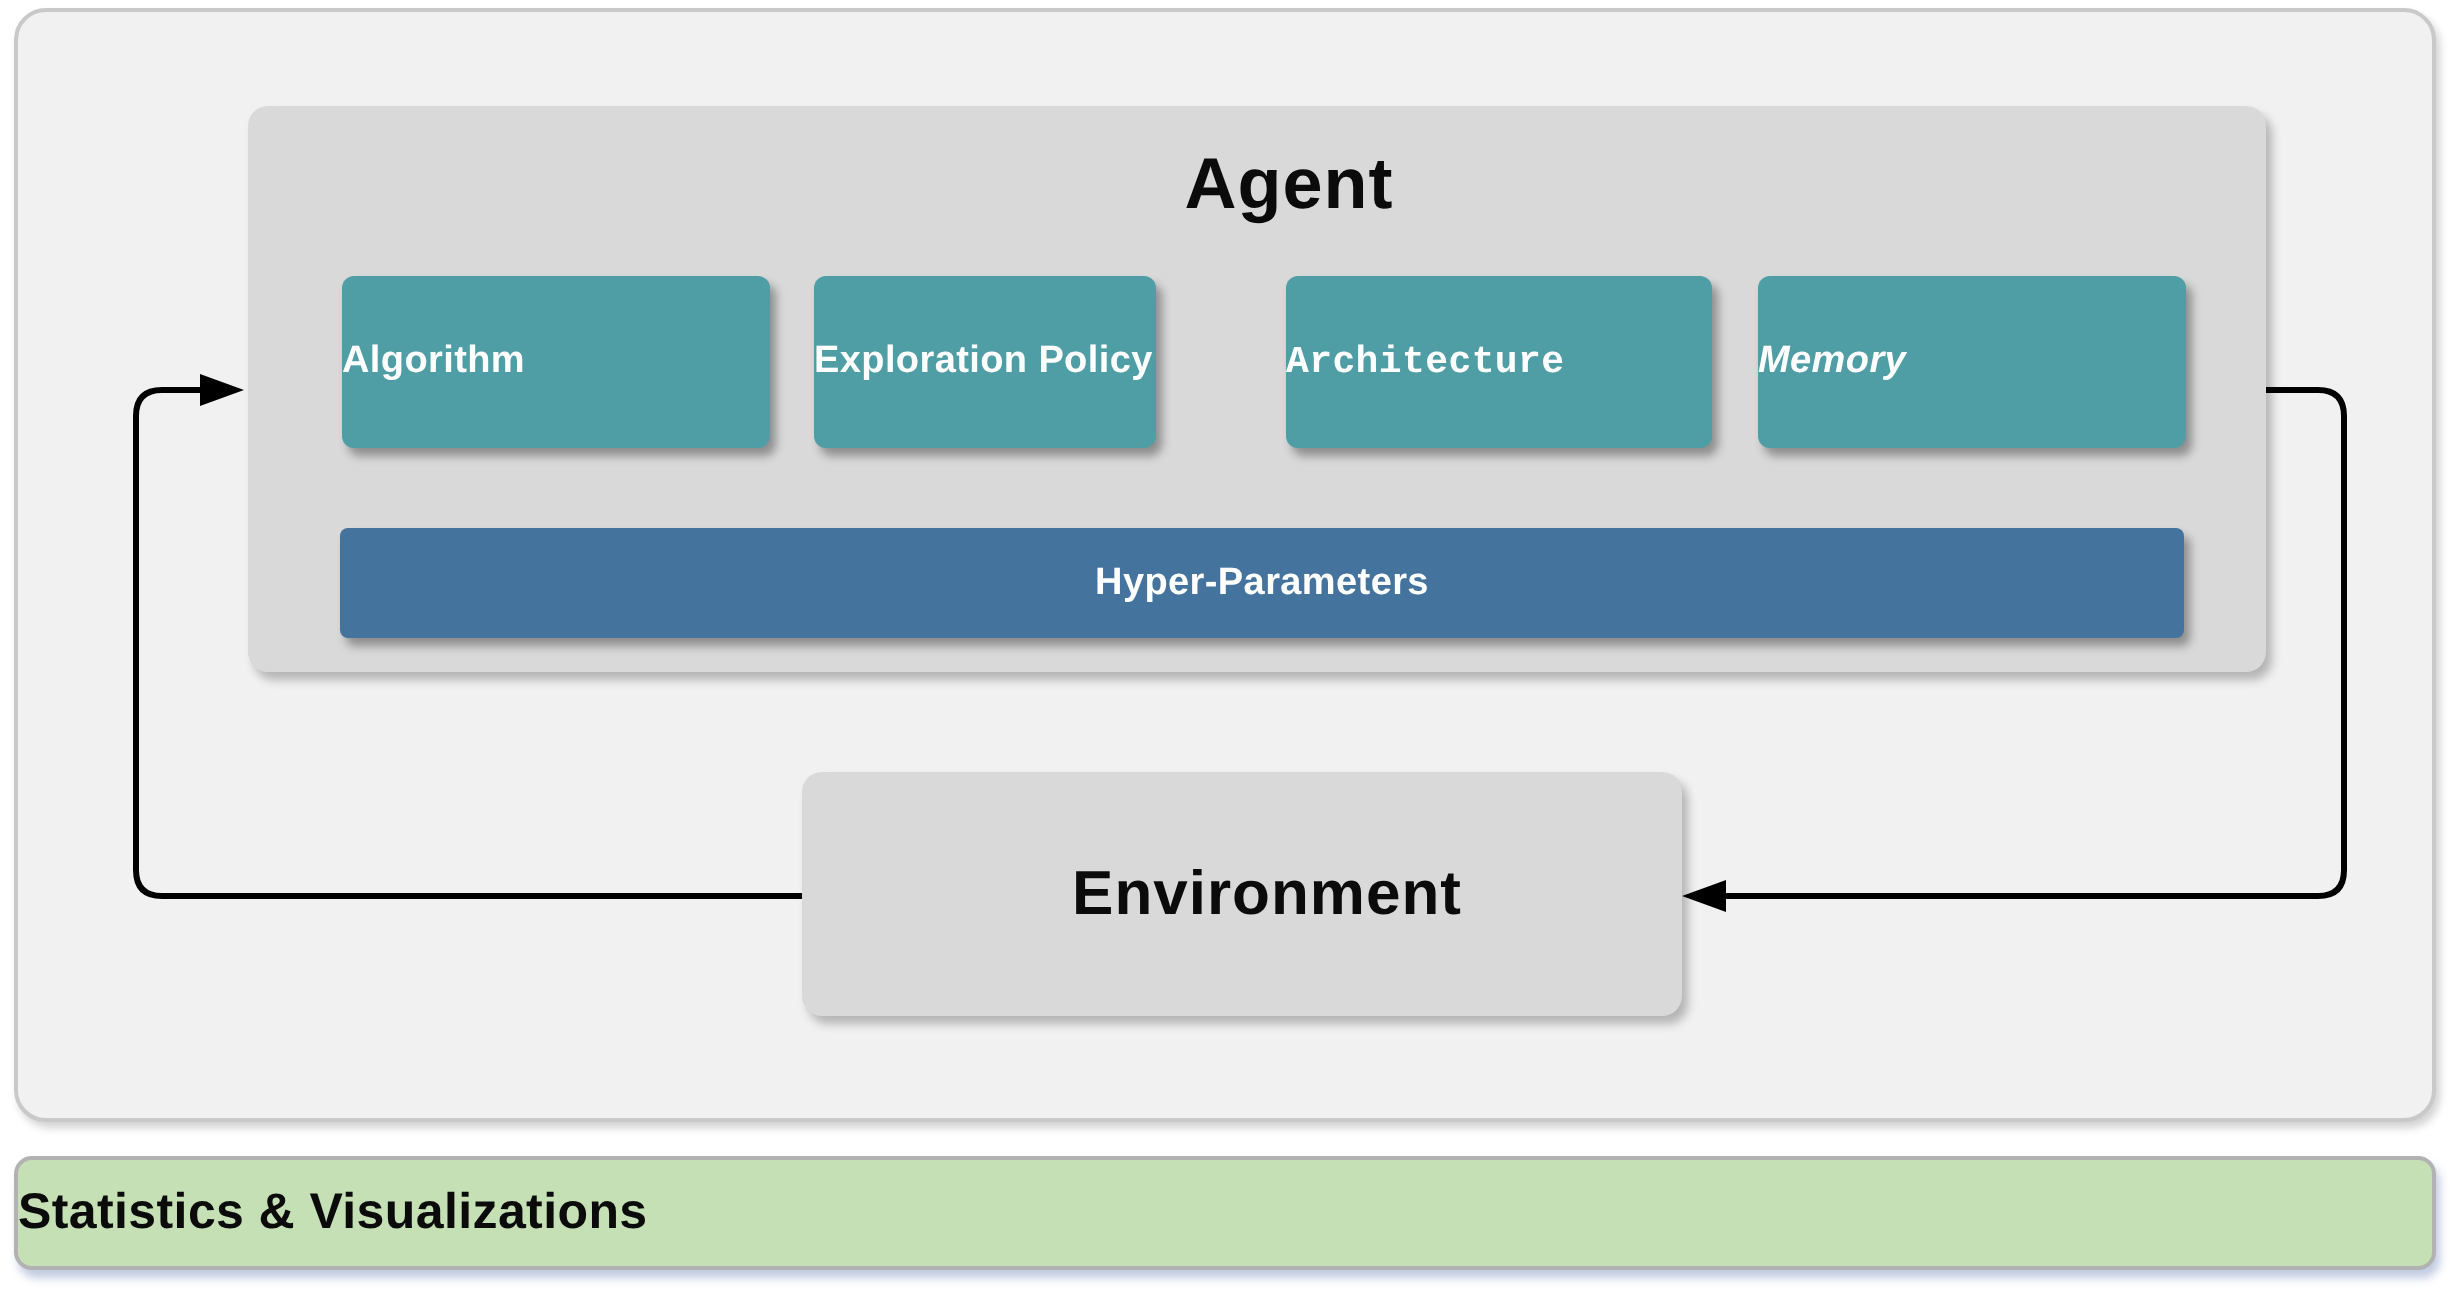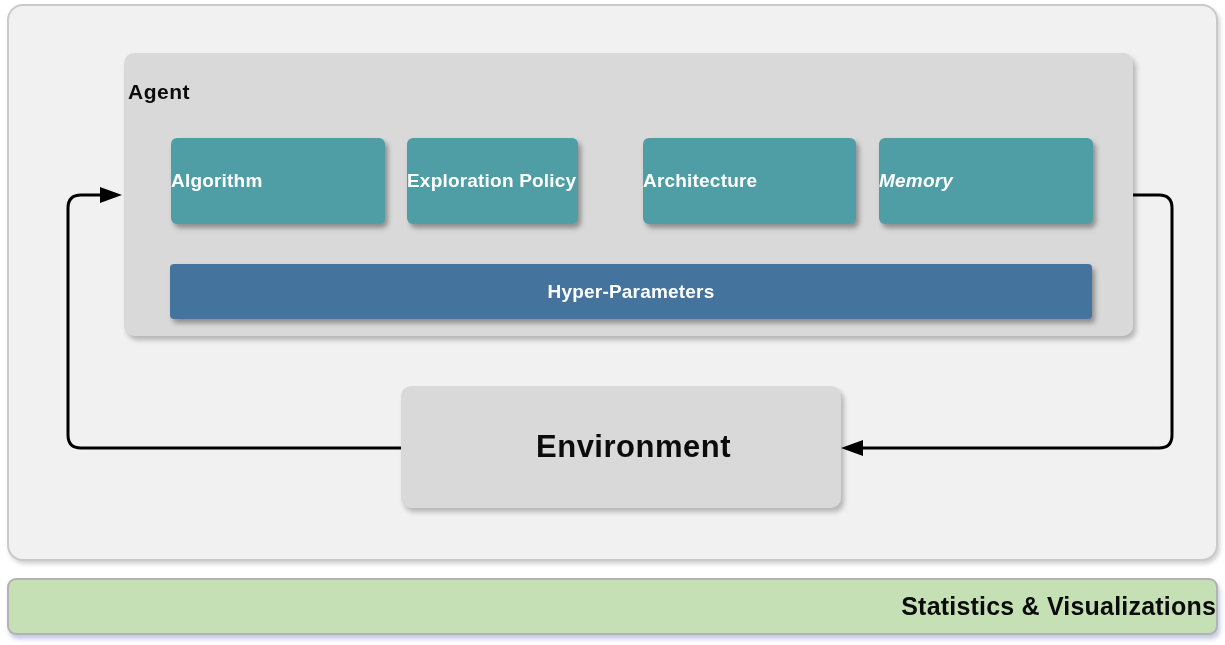--- a/index.html
+++ b/index.html
@@ -26,36 +26,36 @@
   }
 
   .agent-box{
     position:absolute; left:124px; top:53px; width:1009px; height:283px;
     background:var(--panel-gray);
     border-radius:10px;
     box-shadow:3px 4px 5px rgba(0,0,0,0.25);
   }
 
   .agent-title{
-    position:absolute; left:128px; top:72px; width:1009px; height:40px;
-    font-size:21px; font-weight:bold; color:#0b0b0b;
+    position:absolute; left:140px; top:72px; width:1009px; height:40px;
+    text-align:center; font-size:36px; font-weight:bold; color:#0b0b0b;
     line-height:40px; letter-spacing:0.5px;
   }
 
   .component{
     position:absolute; top:138px; height:86px;
     background:var(--teal);
     border-radius:6px;
     box-shadow:3px 4px 5px rgba(0,0,0,0.35);
     display:flex; align-items:center; 
     color:#ffffff; font-weight:bold; font-size:19px; letter-spacing:0.2px;
   }
   .comp-algorithm{ left:171px; width:214px; }
   .comp-exploration{ left:407px; width:171px; }
-  .comp-architecture{ left:643px; width:213px; }
+  .comp-architecture{ left:643px; width:213px;font-family:Liberation Mono, monospace; }
   .comp-memory{ left:879px; width:214px;font-style:italic; }
 
   .hyper-box{
     position:absolute; left:170px; top:240px; width:922px; height:55px;
     background:var(--blue);
     border-radius:4px;
     box-shadow:3px 4px 5px rgba(0,0,0,0.35);
     display:flex; align-items:center; justify-content:center;
     color:#ffffff; font-weight:bold; font-size:19px; letter-spacing:0.2px;margin-top:24px;
   }
@@ -68,21 +68,21 @@
     display:flex; align-items:center; justify-content:center;
     color:#0b0b0b; font-weight:bold; font-size:31px; letter-spacing:0.5px;padding-left:25px;
   }
 
   .stats-bar{
     position:absolute; left:7px; top:578px; width:1211px; height:57px;
     background:var(--green);
     border:2px solid #B2B2B2;
     border-radius:9px;
     box-shadow:2px 4px 4px rgba(120,140,190,0.45);
-    display:flex; align-items:center; justify-content:flex-end;
+    display:flex; align-items:center; justify-content:flex-start;
     color:#0b0b0b; font-weight:bold; font-size:25px; letter-spacing:0.2px;
   }
 
   .arrow-layer{
     position:absolute; left:0; top:0; width:1225px; height:645px;
     pointer-events:none;
   }
 </style>
 </head>
 <body>

